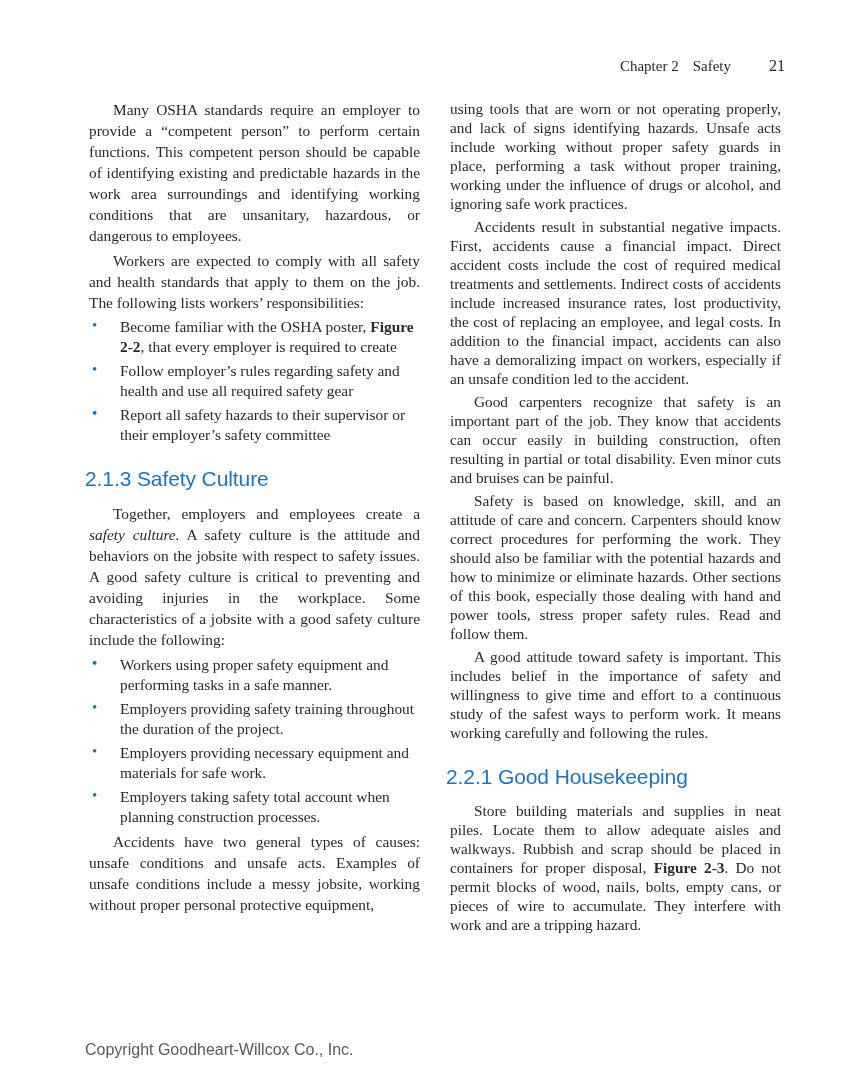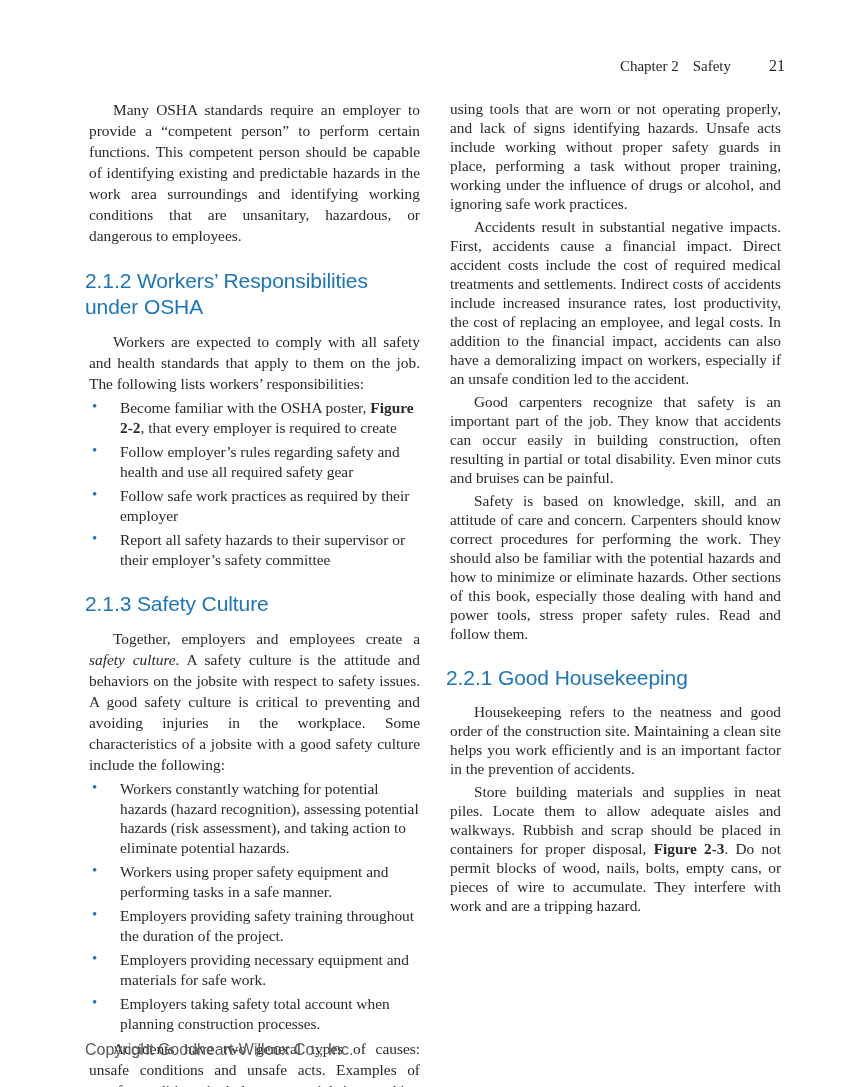--- a/index.html
+++ b/index.html
@@ -111,51 +111,48 @@
     <span class="section">Safety</span>
     <span class="pagenum">21</span>
   </div>
 
   <div class="columns">
 
     <div class="col col-left">
 
       <p>Many OSHA standards require an employer to provide a “competent person” to perform certain functions. This competent person should be capable of identifying existing and predictable hazards in the work area surroundings and identifying working conditions that are unsanitary, hazardous, or dangerous to employees.</p>
 
-      <h2 class="blue">2.1.2 Workers’ Responsibilities under OSHA</h2>
 
       <p>Workers are expected to comply with all safety and health standards that apply to them on the job. The following lists workers’ responsibilities:</p>
 
       <div class="bullet-list">
         <div class="bullet-item">
           <span class="dot">•</span>
           <span>Become familiar with the OSHA poster, </span><span class="b">Figure 2-2</span><span>, that every employer is required to create</span>
         </div>
         <div class="bullet-item">
           <span class="dot">•</span>
           <span>Follow employer’s rules regarding safety and health and use all required safety gear</span>
         </div>
         <div class="bullet-item">
           <span class="dot">•</span>
-          <span>Follow safe work practices as required by their employer</span>
         </div>
         <div class="bullet-item">
           <span class="dot">•</span>
           <span>Report all safety hazards to their supervisor or their employer’s safety committee</span>
         </div>
       </div>
 
       <h2 class="blue">2.1.3 Safety Culture</h2>
 
       <p><span>Together, employers and employees create a </span><span class="i">safety culture.</span><span> A safety culture is the attitude and behaviors on the jobsite with respect to safety issues. A good safety culture is critical to preventing and avoiding injuries in the workplace. Some characteristics of a jobsite with a good safety culture include the following:</span></p>
 
       <div class="bullet-list">
         <div class="bullet-item">
           <span class="dot">•</span>
-          <span>Workers constantly watching for potential hazards (hazard recognition), assessing potential hazards (risk assessment), and taking action to eliminate potential hazards.</span>
         </div>
         <div class="bullet-item">
           <span class="dot">•</span>
           <span>Workers using proper safety equipment and performing tasks in a safe manner.</span>
         </div>
         <div class="bullet-item">
           <span class="dot">•</span>
           <span>Employers providing safety training throughout the duration of the project.</span>
         </div>
         <div class="bullet-item">
@@ -176,24 +173,24 @@
 
       <p class="noindent">using tools that are worn or not operating properly, and lack of signs identifying hazards. Unsafe acts include working without proper safety guards in place, performing a task without proper training, working under the influence of drugs or alcohol, and ignoring safe work practices.</p>
 
       <p>Accidents result in substantial negative impacts. First, accidents cause a financial impact. Direct accident costs include the cost of required medical treatments and settlements. Indirect costs of accidents include increased insurance rates, lost productivity, the cost of replacing an employee, and legal costs. In addition to the financial impact, accidents can also have a demoralizing impact on workers, especially if an unsafe condition led to the accident.</p>
 
 
       <p>Good carpenters recognize that safety is an important part of the job. They know that accidents can occur easily in building construction, often resulting in partial or total disability. Even minor cuts and bruises can be painful.</p>
 
       <p>Safety is based on knowledge, skill, and an attitude of care and concern. Carpenters should know correct procedures for performing the work. They should also be familiar with the potential hazards and how to minimize or eliminate hazards. Other sections of this book, especially those dealing with hand and power tools, stress proper safety rules. Read and follow them.</p>
 
+      <p>A good attitude toward safety is important. This includes belief in the importance of safety and willingness to give time and effort to a continuous study of the safest ways to perform work. It means working carefully and following the rules.</p>
 
       <h2 class="blue">2.2.1 Good Housekeeping</h2>
 
-      <p>Housekeeping refers to the neatness and good order of the construction site. Maintaining a clean site helps you work efficiently and is an important factor in the prevention of accidents.</p>
 
       <p><span>Store building materials and supplies in neat piles. Locate them to allow adequate aisles and walkways. Rubbish and scrap should be placed in containers for proper disposal, </span><span class="b">Figure 2-3</span><span>. Do not permit blocks of wood, nails, bolts, empty cans, or pieces of wire to accumulate. They interfere with work and are a tripping hazard.</span></p>
 
     </div>
 
   </div>
 
   <div class="page-footer">Copyright Goodheart-Willcox Co., Inc.</div>
 
 </div>

